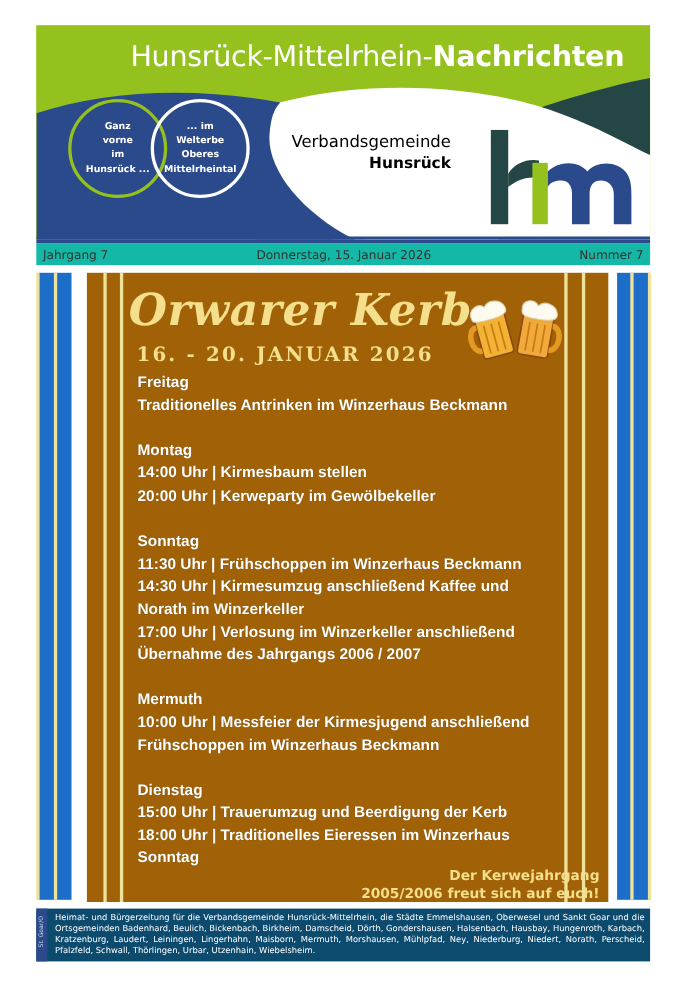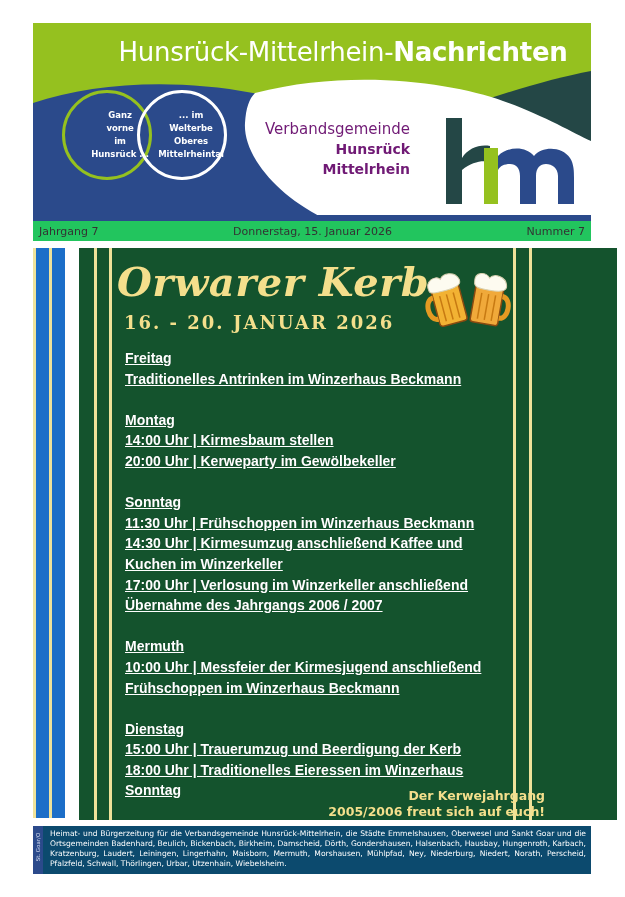--- a/index.html
+++ b/index.html
@@ -5,48 +5,48 @@
   * { box-sizing: border-box; margin: 0; padding: 0; }
   html, body { width: 625px; height: 897px; background: #ffffff; overflow: hidden; }
   body { position: relative; font-family: "DejaVu Sans", sans-serif; }
 
   
   .masthead { position: absolute; left: 33px; top: 23px; width: 558px; height: 195px; overflow: hidden; background: #95c11f; }
   .masthead svg.bg { position: absolute; left: 0; top: 0; }
   .title { position: absolute; left: 0; top: 14px; width: 620px; text-align: center; color: #ffffff; font-family: "DejaVu Sans", sans-serif; font-size: 26px; letter-spacing: -0.3px; }
   .title b { font-weight: bold; }
 
-  .circle { position: absolute; width: 90px; height: 90px; border-radius: 50%; display: flex; align-items: center; justify-content: flex-end; text-align: center; }
+  .circle { position: absolute; width: 90px; height: 90px; border-radius: 50%; display: flex; align-items: center; justify-content: center; text-align: center; }
   .circle.green { left: 29px; top: 67px; border: 3px solid #95c11f; }
   .circle.white { left: 104px; top: 67px; border: 3px solid #ffffff; }
   .circle .ct { color: #ffffff; font-family: "DejaVu Sans", sans-serif; font-weight: bold; font-size: 8.5px; line-height: 13px; white-space: pre-line; }
 
-  .vg { position: absolute; left: 222px; top: 96px; width: 155px; text-align: right; color: #701a75; font-family: "DejaVu Sans", sans-serif; }
+  .vg { position: absolute; left: 222px; top: 96px; width: 155px; text-align: right; color: #000000; font-family: "DejaVu Sans", sans-serif; }
   .vg .l1 { font-size: 15px; line-height: 20px; }
   .vg .l2, .vg .l3 { font-size: 14px; line-height: 20px; font-weight: bold; }
 
   .hm { position: absolute; left: 413px; top: 95px; width: 130px; height: 86px; }
 
   
   .infobar { position: absolute; left: 33px; top: 218px; width: 558px; height: 3px; background: #2b4a8b; }
-  .infobar2 { position: absolute; left: 33px; top: 221px; width: 558px; height: 20px; background: #22c55e; display: flex; justify-content: space-between; align-items: center; padding: 0 6px; font-size: 11px; color: #333; }
+  .infobar2 { position: absolute; left: 33px; top: 221px; width: 558px; height: 20px; background: #14b8a6; display: flex; justify-content: space-between; align-items: center; padding: 0 6px; font-size: 11px; color: #333; }
 
   
   .stripes-left { position: absolute; left: 35px; top: 248px; width: 30px; height: 570px; background: #1c6ec8; }
   .stripes-right { position: absolute; left: 561px; top: 248px; width: 30px; height: 570px; background: #1c6ec8; }
   .ystripe { position: absolute; top: 0; width: 3px; height: 100%; background: #efe29a; }
 
-  .poster { position: absolute; left: 79px; top: 248px; width: 538px; height: 572px; background: #14532d; overflow: hidden; }
+  .poster { position: absolute; left: 79px; top: 248px; width: 474px; height: 572px; background: #a16207; overflow: hidden; }
   .poster .ystripe { height: 100%; }
 
   .poster-title { position: absolute; left: 38px; top: 10px; font-family: "DejaVu Serif", serif; font-style: italic; font-weight: bold; font-size: 40px; color: #f4df8c; letter-spacing: 0.5px; }
   .poster-date { position: absolute; left: 45px; top: 64px; font-family: "DejaVu Serif", serif; font-size: 18px; font-weight: bold; color: #f4df8c; letter-spacing: 2px; }
   .beer { position: absolute; left: 346px; top: 20px; width: 88px; height: 62px; }
 
-  .schedule { position: absolute; left: 46px; top: 100px; width: 400px; color: #ffffff; font-family: "Liberation Sans", sans-serif; font-weight: bold; font-size: 14px; line-height: 20.6px; text-shadow: 0 0 1px rgba(0,0,0,0.3); text-decoration: underline; }
+  .schedule { position: absolute; left: 46px; top: 89px; width: 400px; color: #ffffff; font-family: "Liberation Sans", sans-serif; font-weight: bold; font-size: 14px; line-height: 20.6px; text-shadow: 0 0 1px rgba(0,0,0,0.3); }
   .schedule .gap { height: 20.6px; }
 
   .closing { position: absolute; left: 0; top: 540px; width: 466px; text-align: right; color: #f4df8c; font-family: "DejaVu Sans", sans-serif; font-weight: bold; font-size: 12.5px; line-height: 16px; }
 
   
   .footer { position: absolute; left: 33px; top: 826px; width: 558px; height: 48px; background: #0c4a6e; }
   .footer .side { position: absolute; left: 0; top: 0; width: 10px; height: 48px; background: #2b4a8b; }
   .footer .side span { position: absolute; left: -12px; top: 18px; width: 34px; transform: rotate(-90deg); color: #cfd8ee; font-size: 5.5px; text-align: center; white-space: nowrap; }
   .footer .ftext { position: absolute; left: 17px; top: 3px; width: 536px; color: #ffffff; font-family: "DejaVu Sans", sans-serif; font-size: 7.6px; line-height: 10px; text-align: justify; }
 </style>
@@ -78,21 +78,20 @@
   <div class="circle white">
     <div class="ct">... im
 Welterbe
 Oberes
 Mittelrheintal</div>
   </div>
 
   <div class="vg">
     <div class="l1">Verbandsgemeinde</div>
     <div class="l2">Hunsrück</div>
-    <div class="l3">Mittelrhein</div>
   </div>
 
   <svg class="hm" viewBox="0 0 130 86">
 
     <rect x="0" y="0" width="16" height="86" fill="#244746"></rect>
 
     <path d="M16,40 C22,30 34,26 44,28 L44,44 C36,42 26,44 16,52 Z" fill="#244746"></path>
 
     <rect x="38" y="30" width="14" height="56" fill="#95c11f"></rect>
 
@@ -151,21 +150,21 @@
     <div>Freitag</div>
     <div>Traditionelles Antrinken im Winzerhaus Beckmann</div>
     <div class="gap"></div>
     <div>Montag</div>
     <div>14:00 Uhr | Kirmesbaum stellen</div>
     <div>20:00 Uhr | Kerweparty im Gewölbekeller</div>
     <div class="gap"></div>
     <div>Sonntag</div>
     <div>11:30 Uhr | Frühschoppen im Winzerhaus Beckmann</div>
     <div>14:30 Uhr | Kirmesumzug anschließend Kaffee und</div>
-    <div>Kuchen im Winzerkeller</div>
+    <div>Norath im Winzerkeller</div>
     <div>17:00 Uhr | Verlosung im Winzerkeller anschließend</div>
     <div>Übernahme des Jahrgangs 2006 / 2007</div>
     <div class="gap"></div>
     <div>Mermuth</div>
     <div>10:00 Uhr | Messfeier der Kirmesjugend anschließend</div>
     <div>Frühschoppen im Winzerhaus Beckmann</div>
     <div class="gap"></div>
     <div>Dienstag</div>
     <div>15:00 Uhr | Trauerumzug und Beerdigung der Kerb</div>
     <div>18:00 Uhr | Traditionelles Eieressen im Winzerhaus</div>

